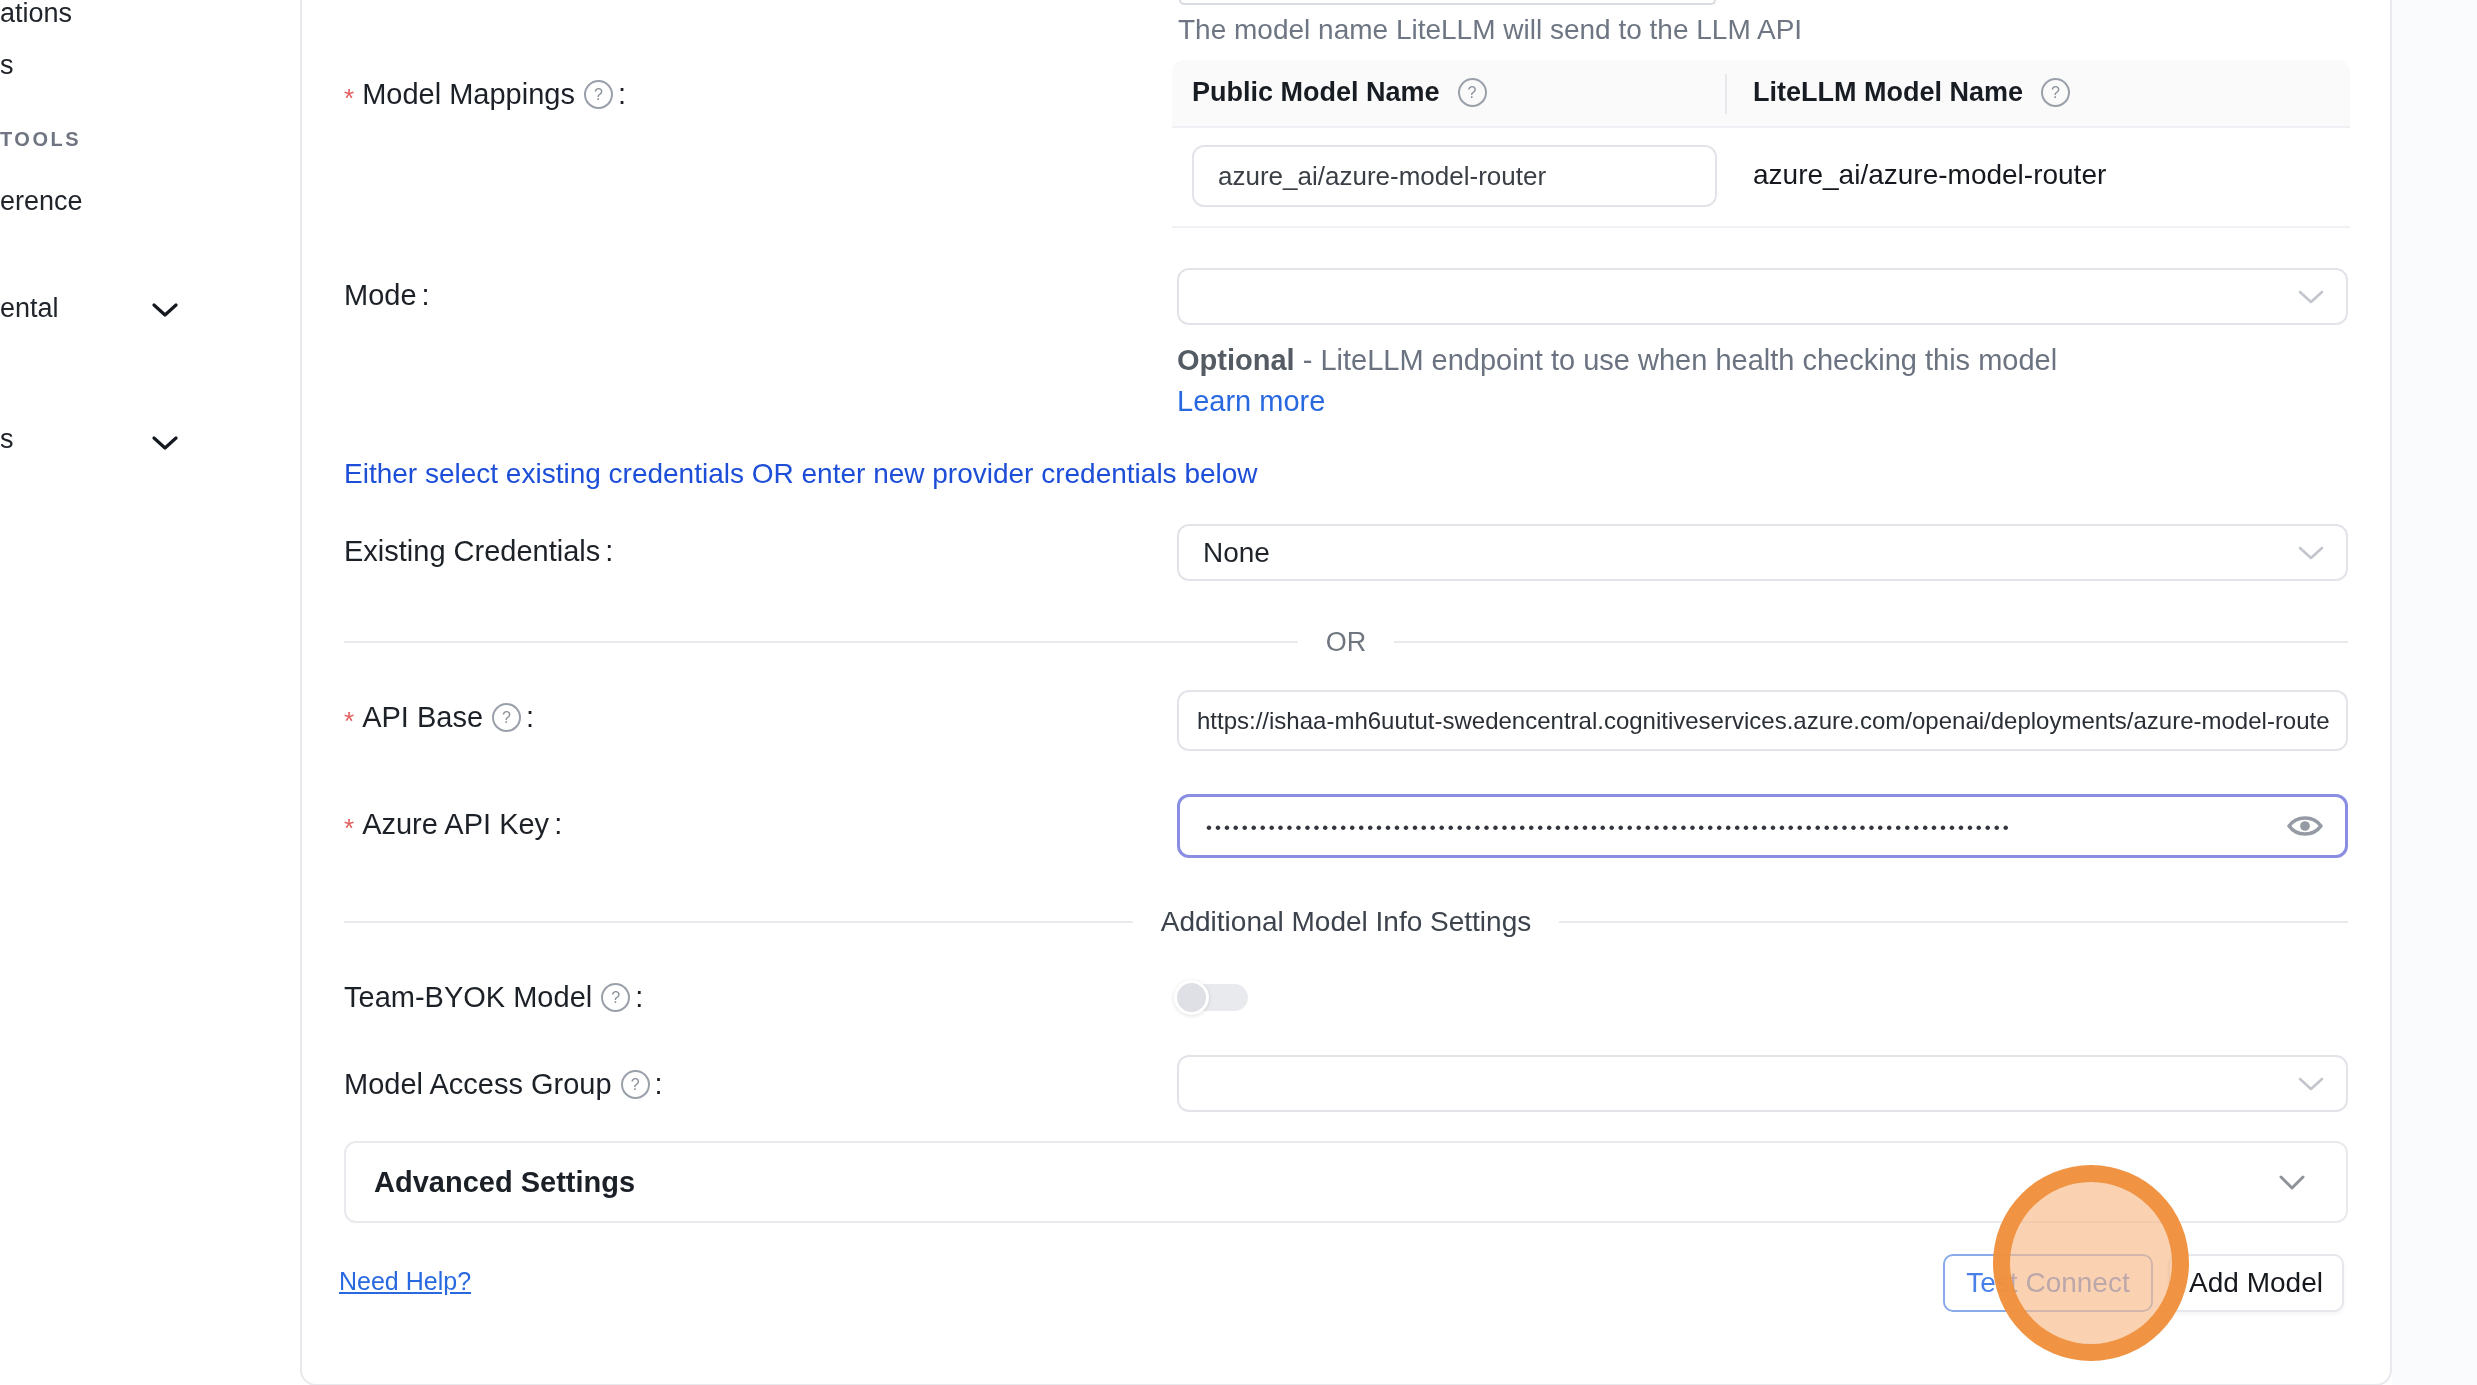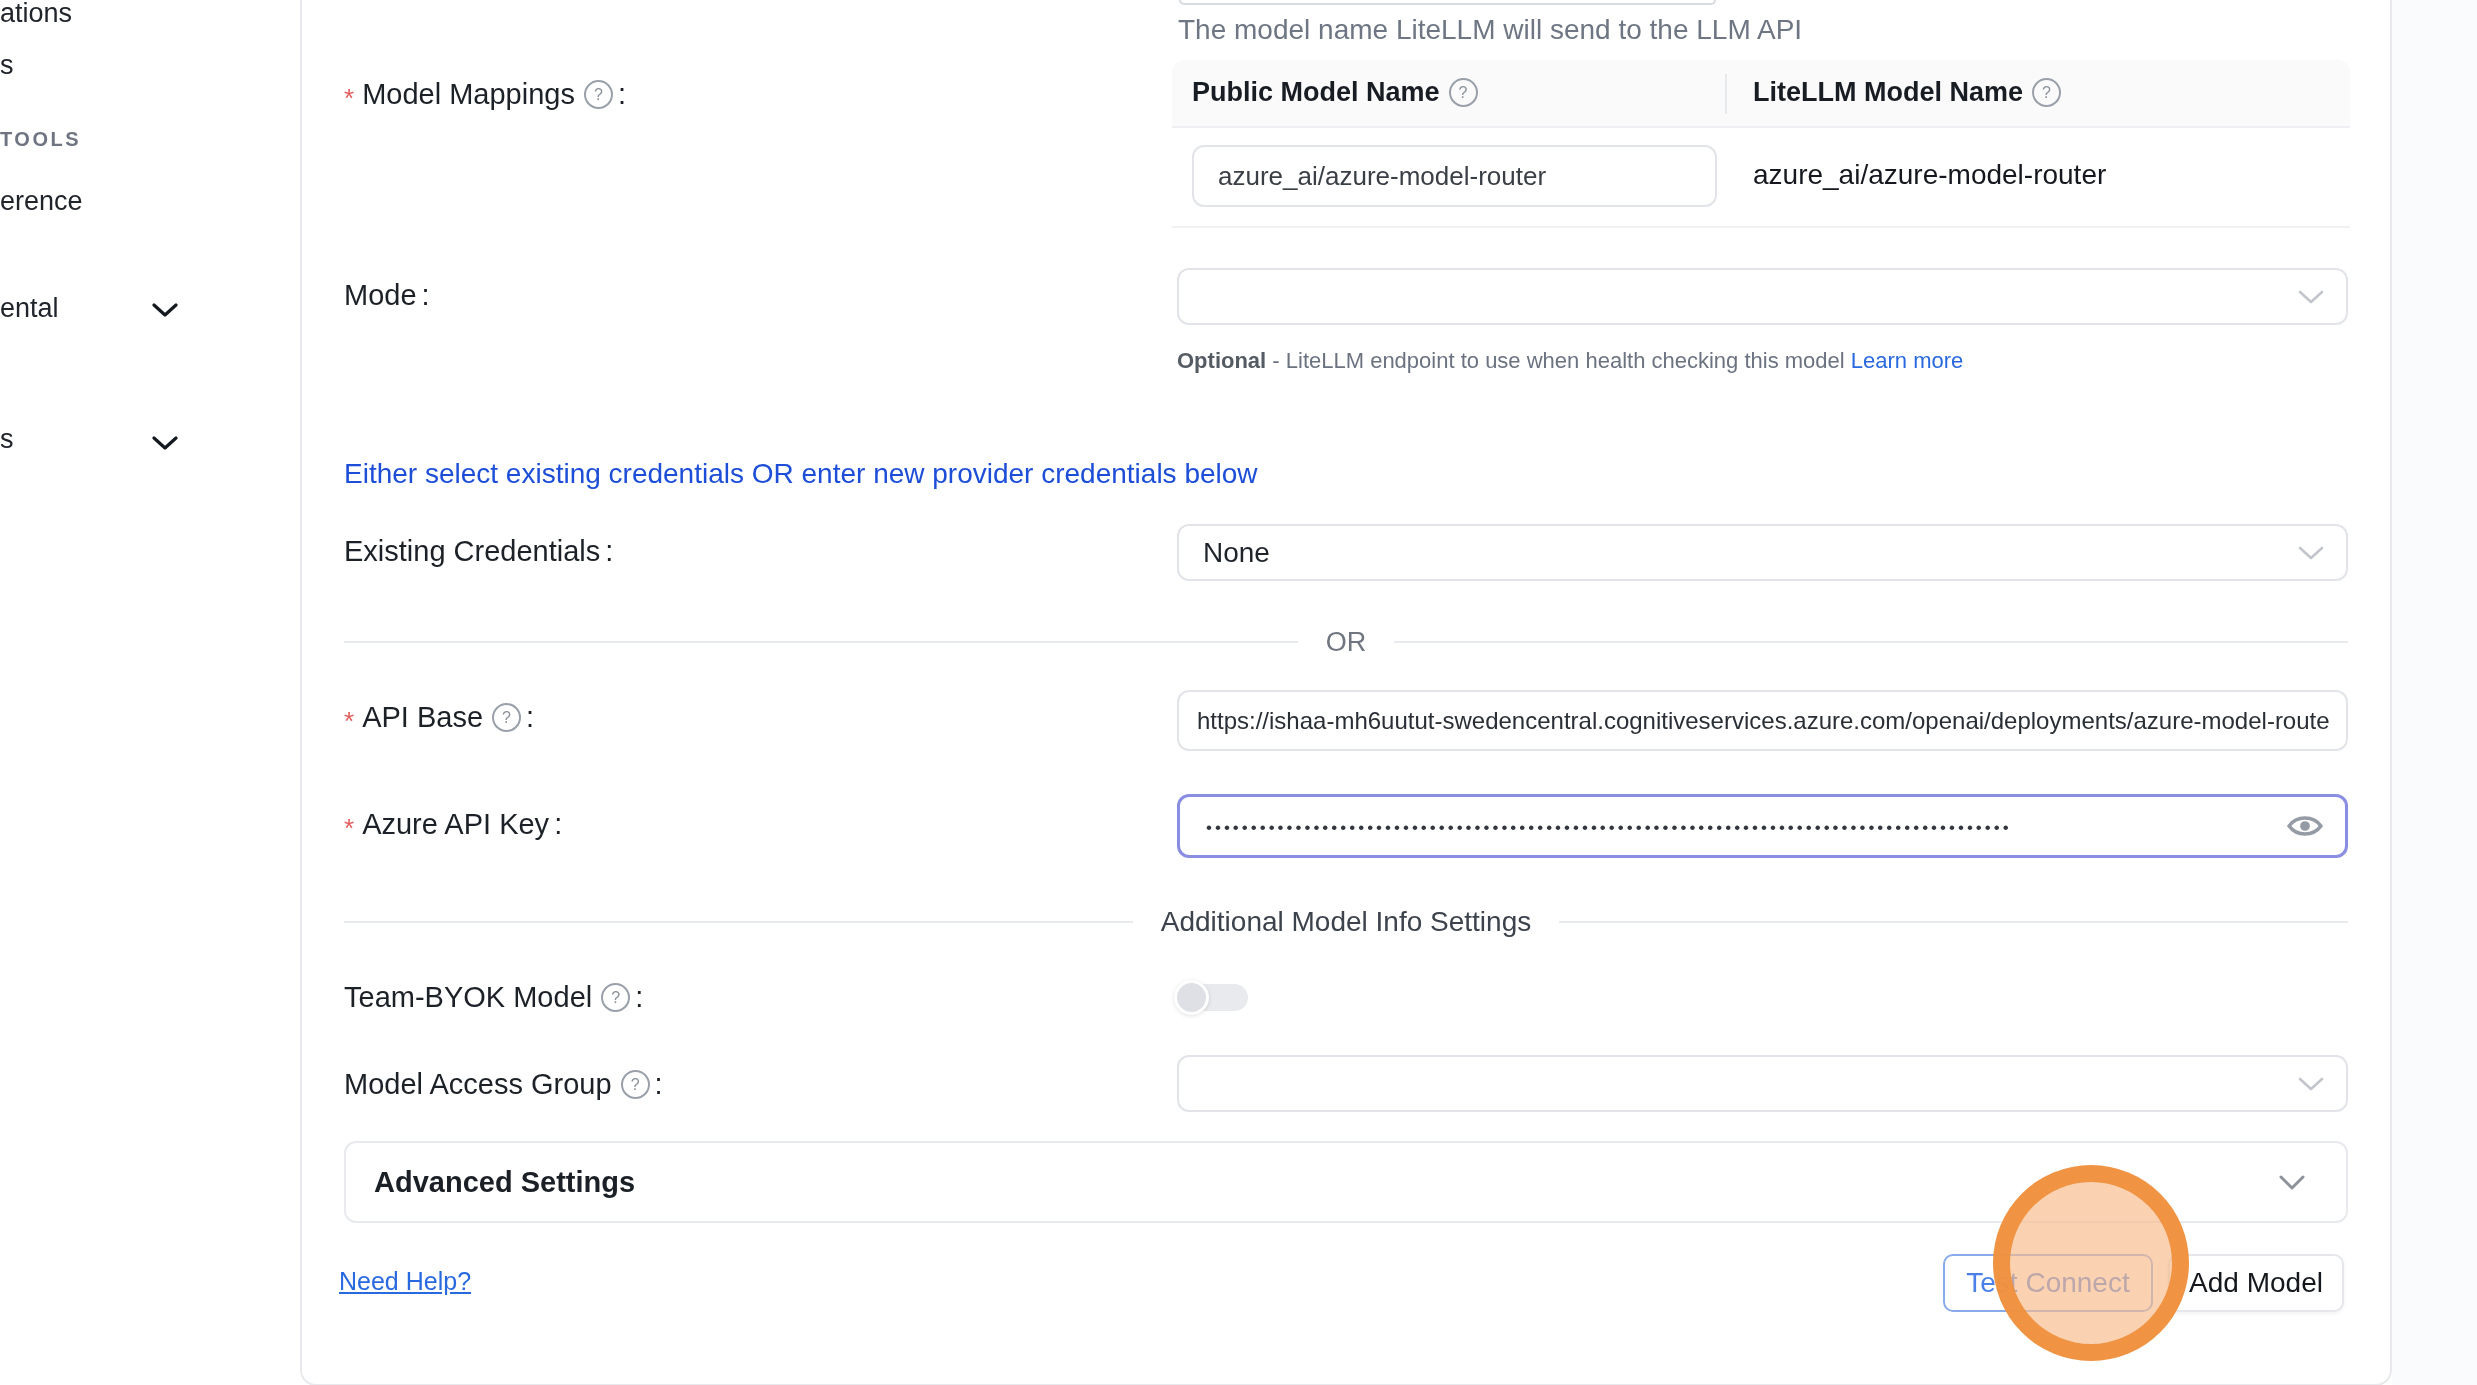--- a/index.html
+++ b/index.html
@@ -53,21 +53,21 @@
   .divider{ display:flex; align-items:center; }
   .divider .line{ flex:1; height:2px; background:#e8eaee; }
   .divider .dtext{ margin:16px 28px; font-size:27px; color:#6f7680; white-space:nowrap;text-align:center; }
   .divider .dtext.dark{ color:#3d434c; font-size:28px; }
 
   
   .tbl-header{
     left:1172px; top:60px; width:1178px; height:68px; background:#fafafa;
     border-radius:12px 12px 0 0; border-bottom:2px solid #eef0f3; box-sizing:border-box;
   }
-  .tbl-head-cell{ top:77px; font-size:27px; font-weight:700; color:#181c23; display:flex; align-items:center; }
+  .tbl-head-cell{ top:77px; font-size:27px; font-weight:700; color:#181c23; display:flex; align-items:center;gap:9px; }
   .tbl-col-sep{ left:1725px; top:74px; width:2px; height:40px; background:#e7e9ed; }
   .tbl-bottom{ left:1172px; top:226px; width:1178px; height:2px; background:#f0f1f4; }
 
   
   .toggle-track{ left:1178px; top:984px; width:70px; height:27px; border-radius:14px; background:#e9eaee; }
   .toggle-knob{
     left:-4px; top:-4px; width:29px; height:29px; border-radius:50%;
     background:#dee0e5; border:3px solid #ffffff; box-shadow:0 1px 4px rgba(0,0,0,0.12);
   }
 
@@ -171,21 +171,21 @@
   <div class="abs form-label" style="top:279px;">
     <span>Mode</span>
     <span class="colon">:</span>
   </div>
   <div class="abs select-box" style="top:268px;">
     <span></span>
     <svg class="sel-chev" viewBox="0 0 26 16">
         <polyline points="2,3 13,13 24,3"></polyline>
       </svg>
   </div>
-  <div class="abs" style="left:1177px; top:340px; width:900px; font-size:22px; line-height:41px;">
+  <div class="abs" style="left:1177px; top:340px; width:900px; font-size:29px; line-height:41px;">
     <span style="font-weight:700; color:#555b63;">Optional</span><span class="helper-gray"> - LiteLLM endpoint to use when health checking this model </span><span class="link-blue">Learn more</span>
   </div>
 
   <div class="abs" style="left:344px; top:458px; font-size:28px; color:#1d4ed8;">Either select existing credentials OR enter new provider credentials below</div>
 
   <div class="abs form-label" style="top:535px;">
     <span>Existing Credentials</span>
     <span class="colon">:</span>
   </div>
   <div class="abs select-box" style="top:524px;">

